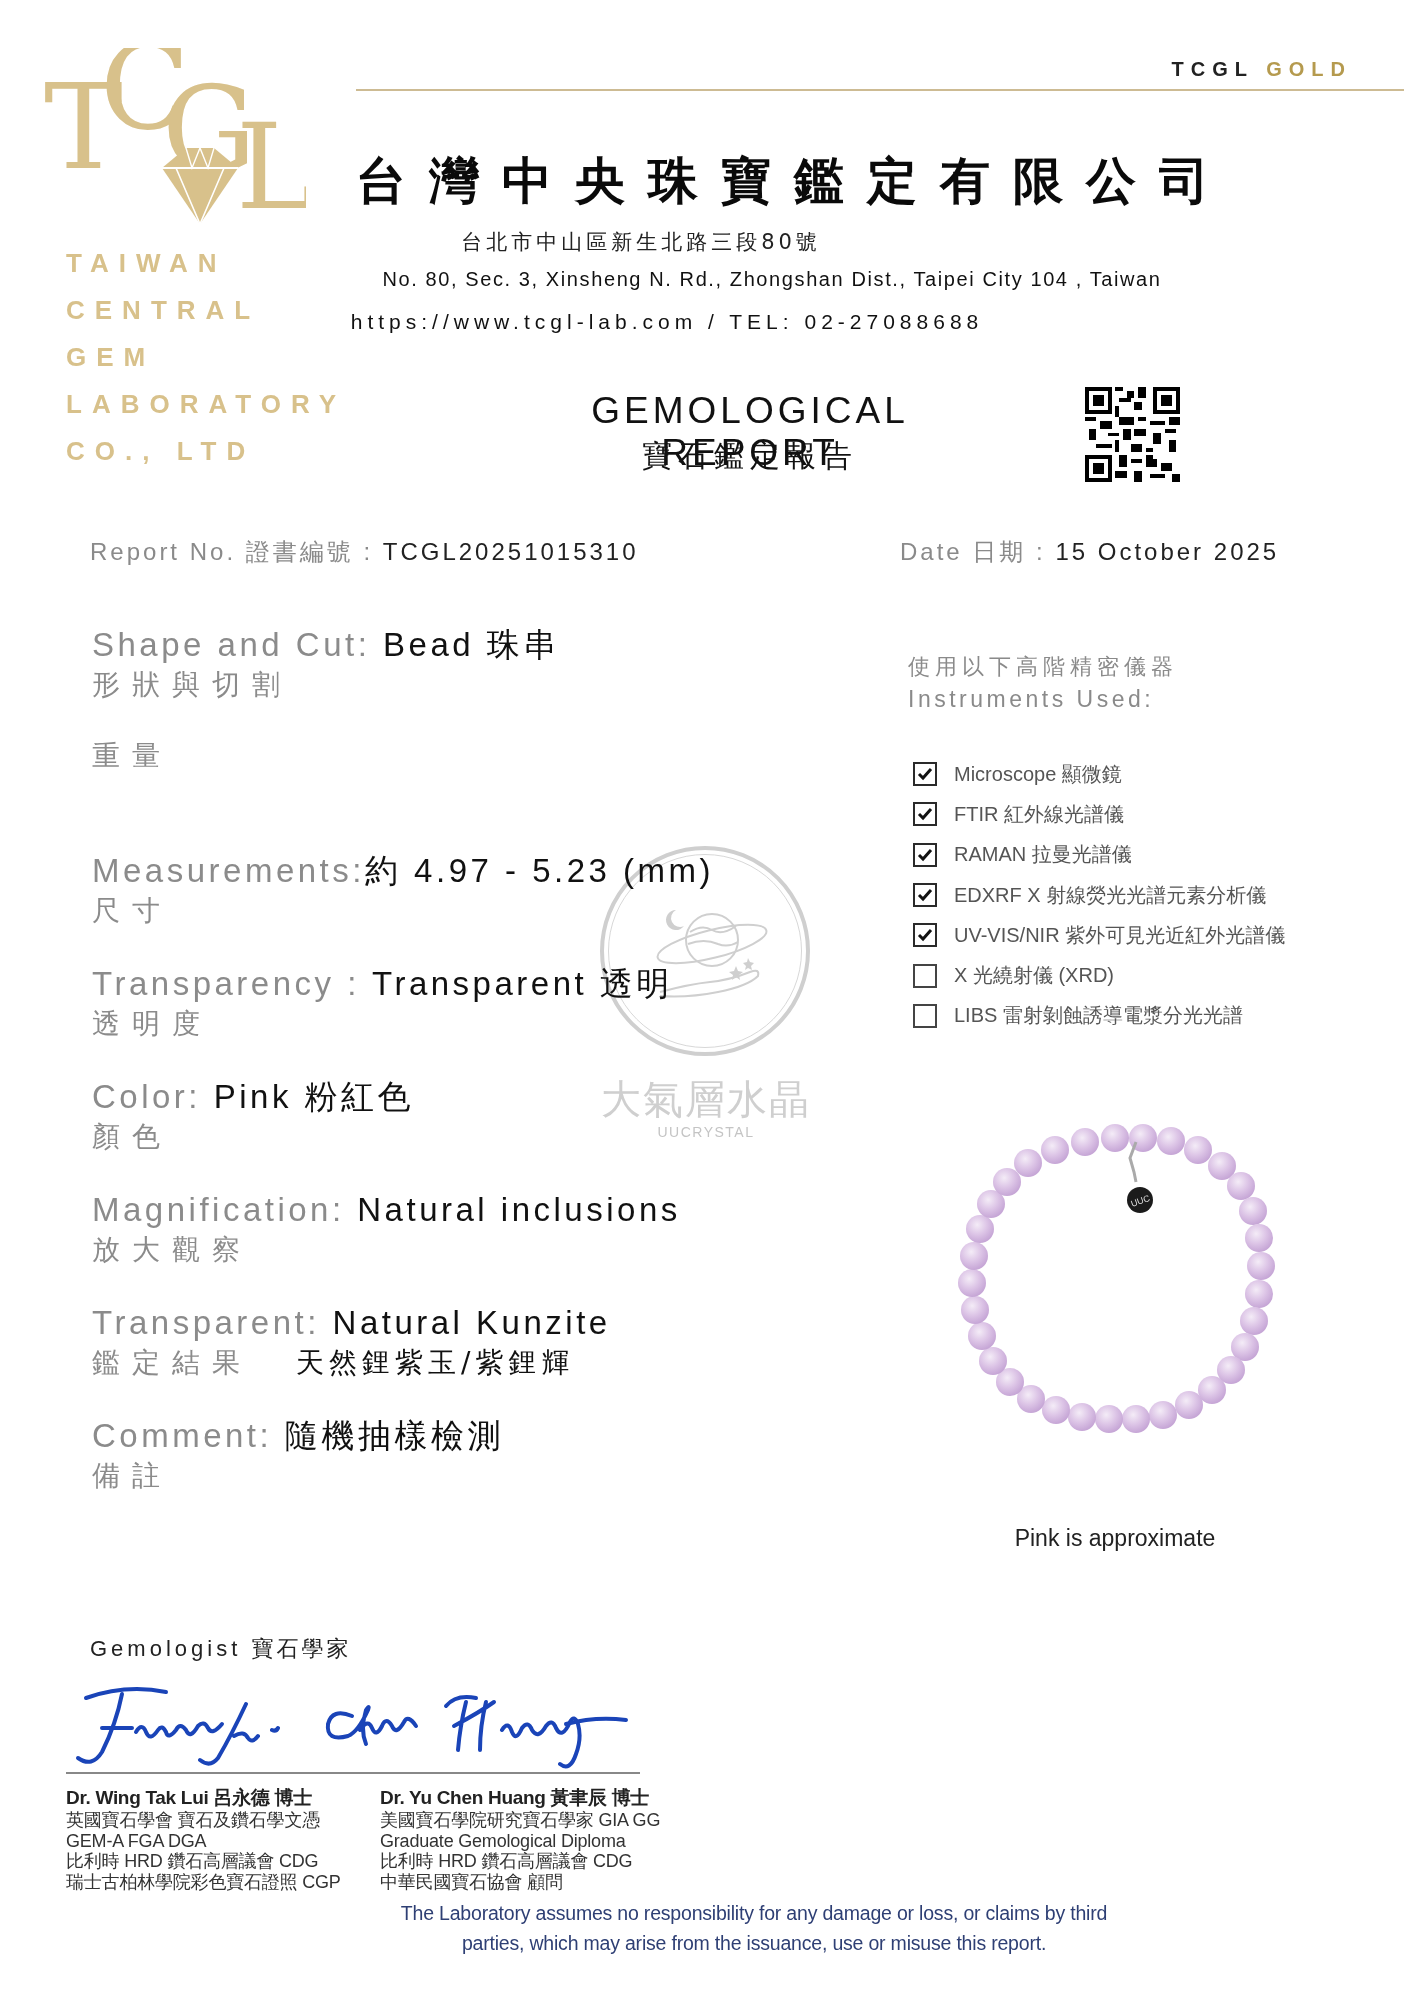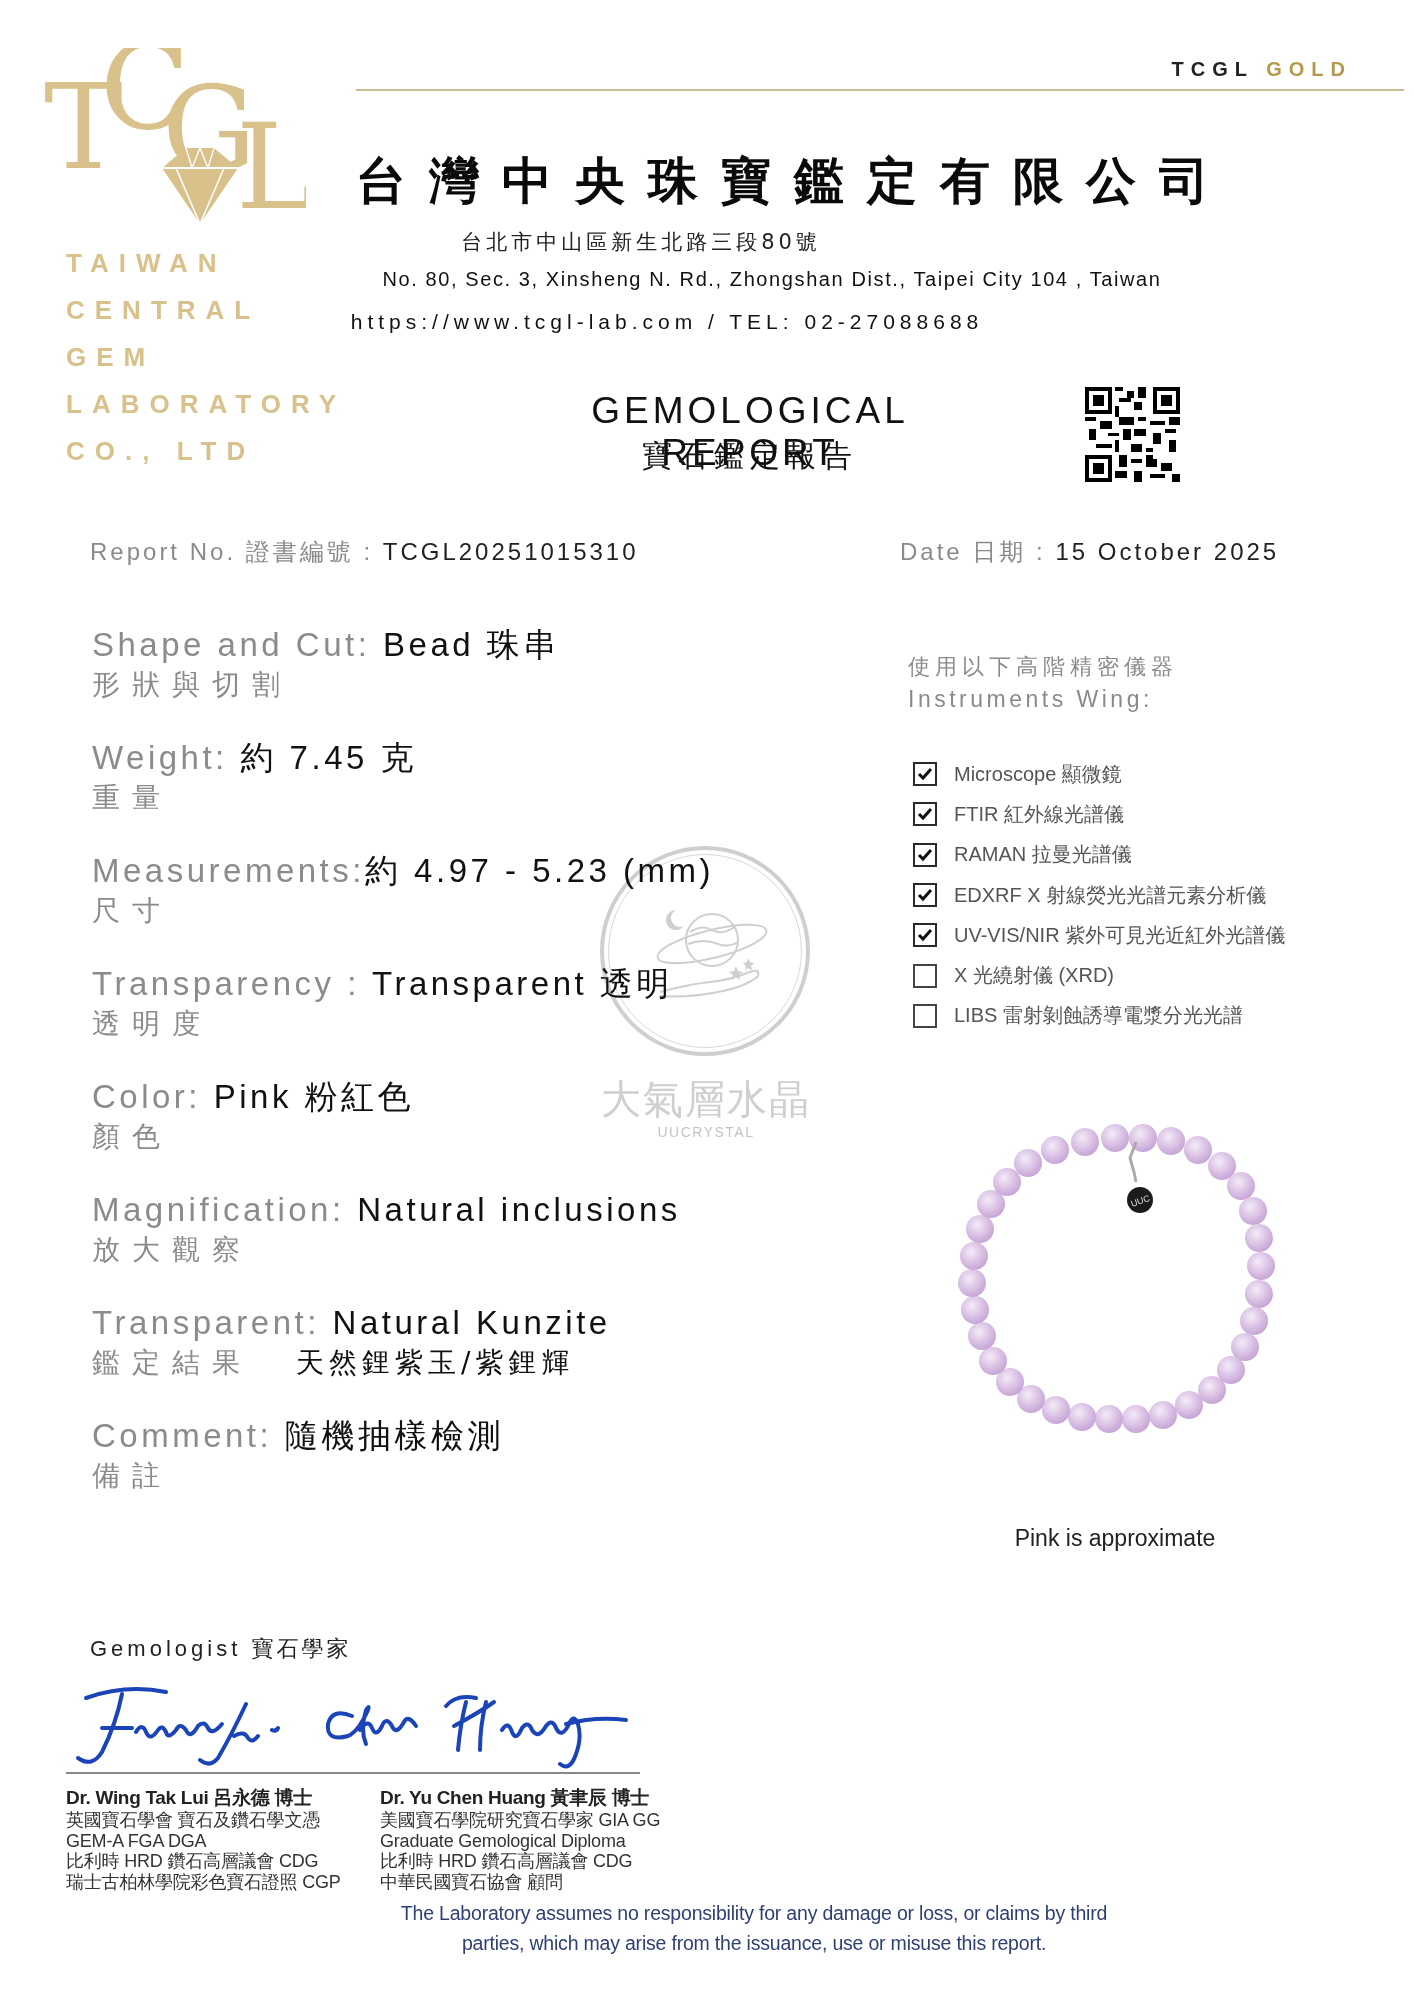--- a/index.html
+++ b/index.html
@@ -177,21 +177,20 @@
 </svg>
 <div class="abs wm-cn">大氣層水晶</div>
 <div class="abs wm-en">UUCRYSTAL</div>
 
 <div class="abs fields">
   <div class="field">
     <div class="field-line1"><span class="field-label">Shape and Cut: </span><span class="field-value">Bead 珠串</span></div>
     <div class="field-cn"><span>形狀與切割</span></div>
   </div>
   <div class="field">
-    <div class="field-line1"><span class="field-label">Weight: </span><span class="field-value">約 7.45 克</span></div>
     <div class="field-cn"><span>重量</span></div>
   </div>
   <div class="field">
     <div class="field-line1"><span class="field-label">Measurements:</span><span class="field-value">約 4.97 - 5.23 (mm)</span></div>
     <div class="field-cn"><span>尺寸</span></div>
   </div>
   <div class="field">
     <div class="field-line1"><span class="field-label">Transparency : </span><span class="field-value">Transparent 透明</span></div>
     <div class="field-cn"><span>透明度</span></div>
   </div>
@@ -207,21 +206,21 @@
     <div class="field-line1"><span class="field-label">Transparent: </span><span class="field-value">Natural Kunzite</span></div>
     <div class="field-cn"><span>鑑定結果</span><span class="field-cn-value">天然鋰紫玉/紫鋰輝</span></div>
   </div>
   <div class="field">
     <div class="field-line1"><span class="field-label">Comment: </span><span class="field-value">隨機抽樣檢測</span></div>
     <div class="field-cn"><span>備註</span></div>
   </div>
 </div>
 
 <div class="abs inst-head-cn">使用以下高階精密儀器</div>
-<div class="abs inst-head-en">Instruments Wing:</div>
+<div class="abs inst-head-en">Instruments Used:</div>
 <div class="abs inst-list">
   <div class="inst-item">
     <span class="cbox">
         <svg width="16" height="16" viewBox="0 0 16 16">
           <path d="M2 8 L6 12 L14 3" stroke="#111" stroke-width="3" fill="none"></path>
         </svg>
       </span>
     <span class="inst-label">Microscope 顯微鏡</span>
   </div>
   <div class="inst-item">

